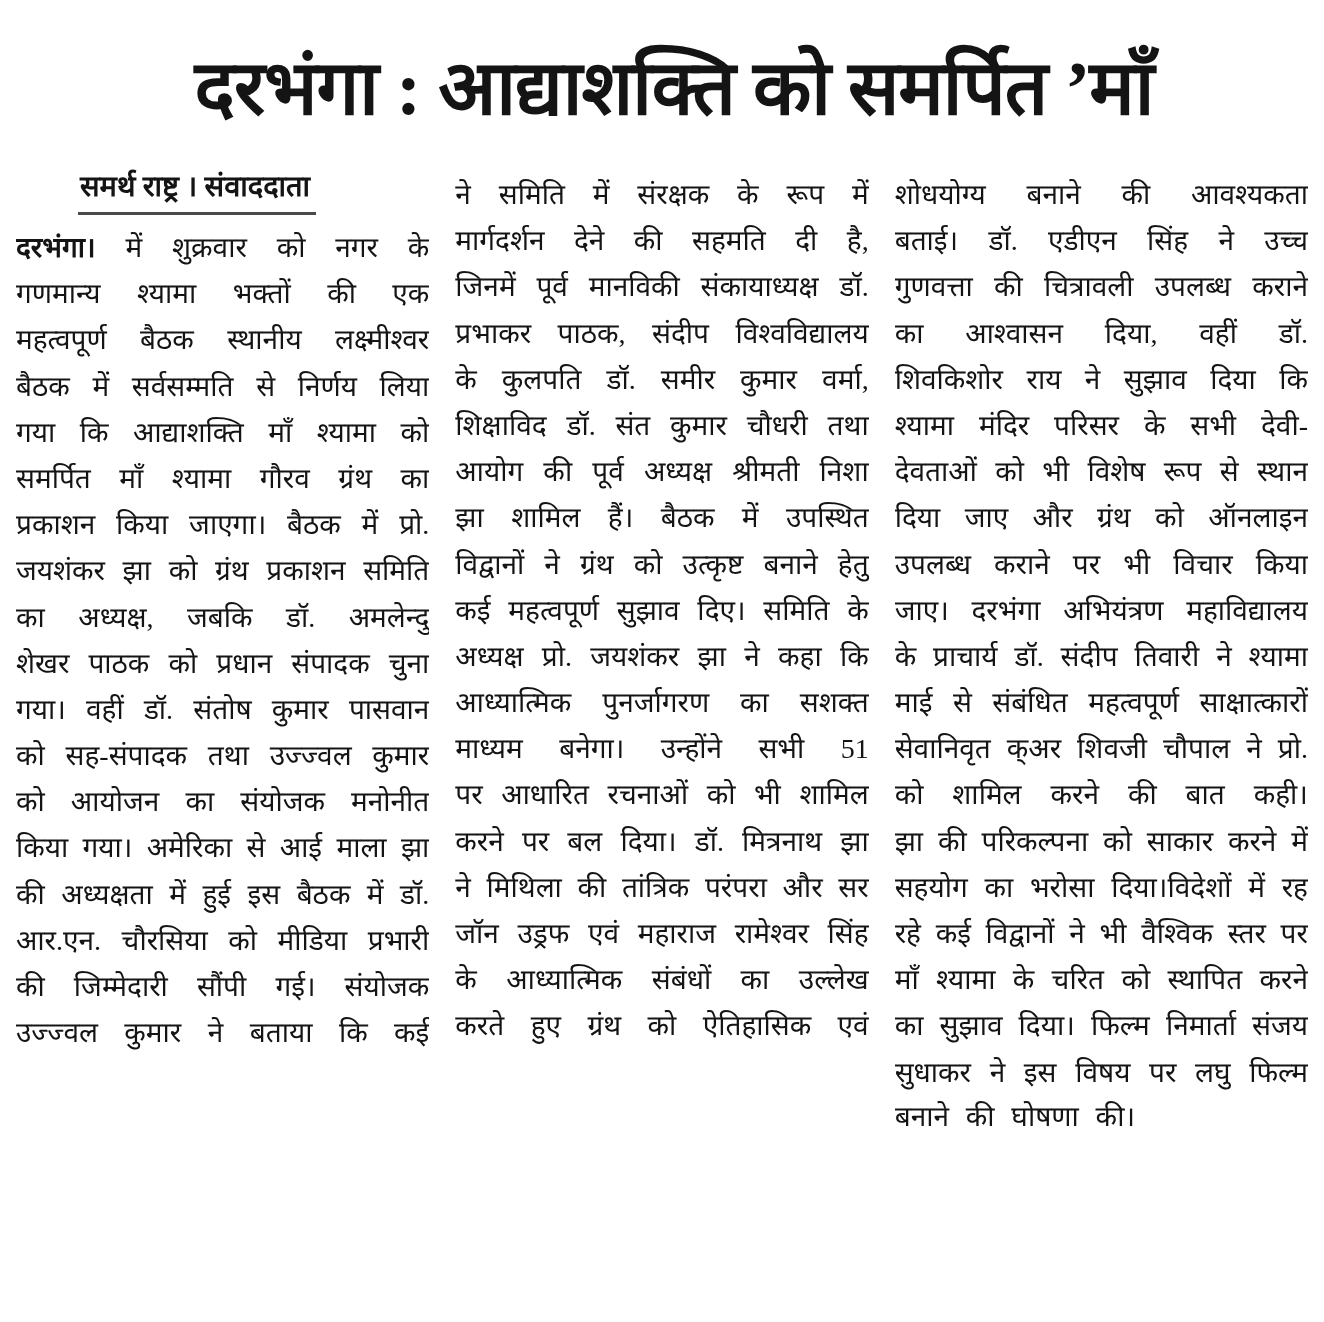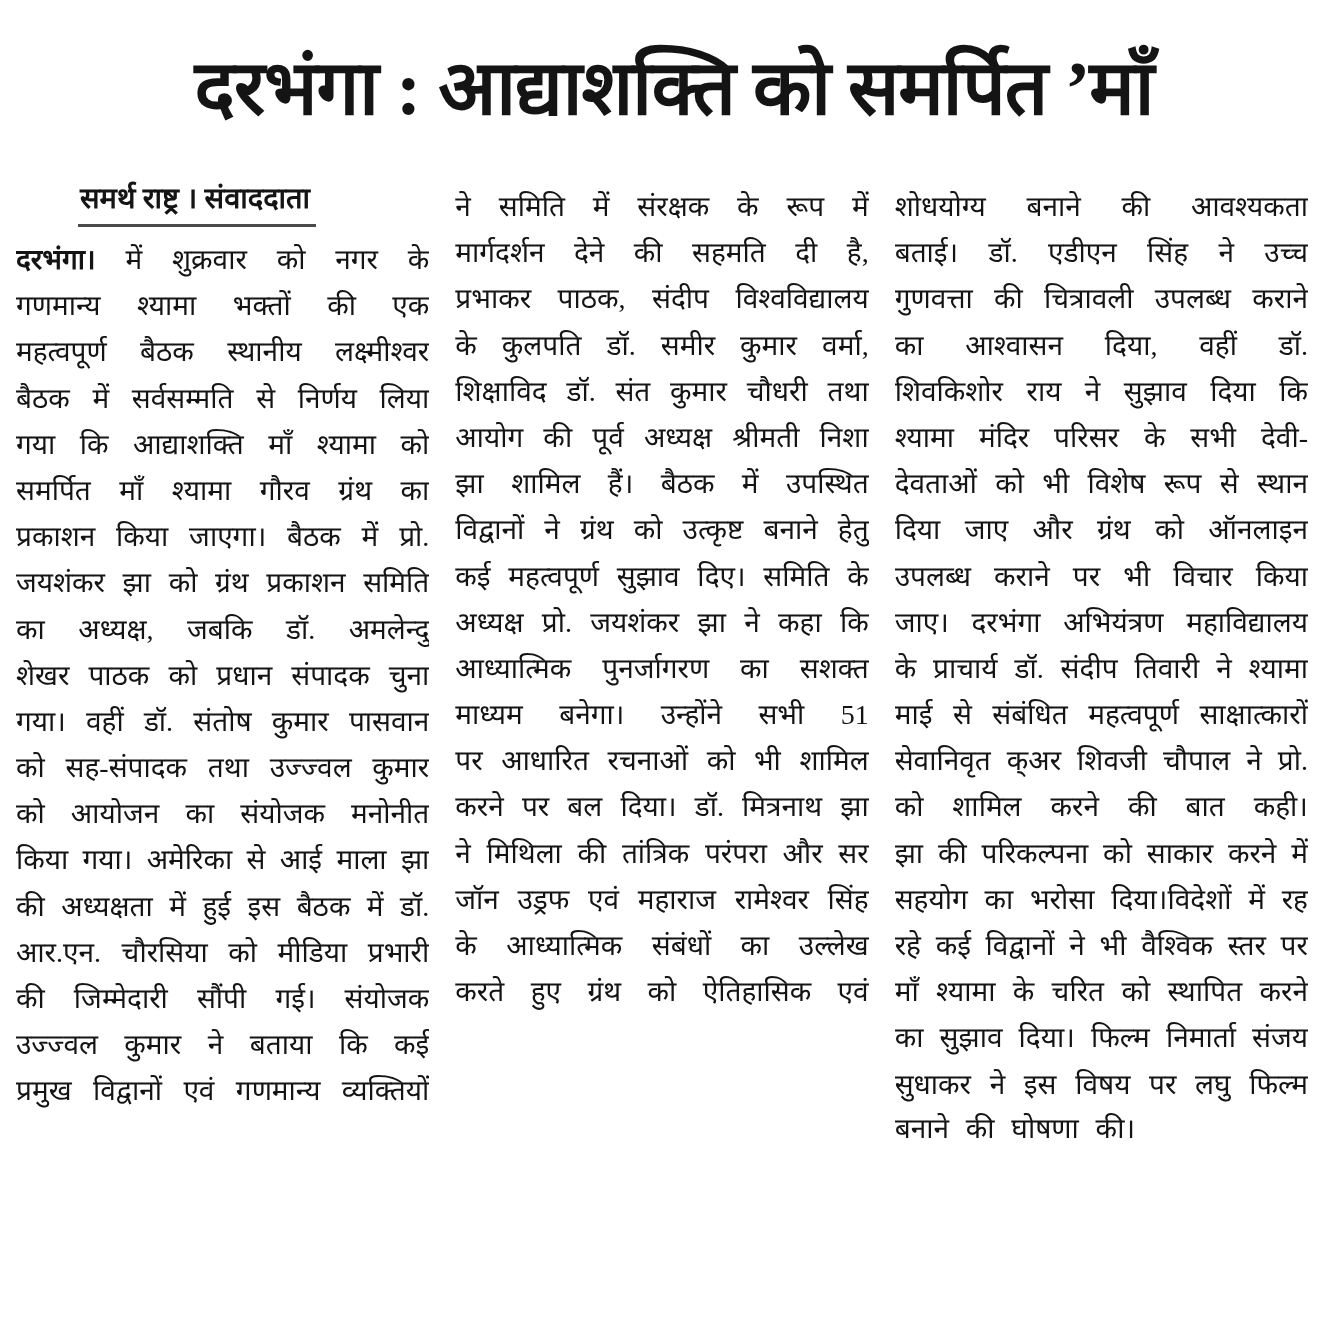--- a/index.html
+++ b/index.html
@@ -30,21 +30,20 @@
     white-space:nowrap;
   }
   .article-body{
     display:flex;
     gap:26px;
     padding:16px 16px 0 16px;
   }
   .col{
     flex:1 1 0;
     min-width:0;
-    margin-top:12px;
   }
   .byline-wrap{
     margin:-2px 0 10px 62px;
   }
   .byline{
     display:inline-block;
     font-weight:700;
     font-size:29px;
     line-height:33px;
     padding:0 6px 9px 2px;
@@ -92,27 +91,27 @@
         <div class="line">का अध्यक्ष, जबकि डॉ. अमलेन्दु</div>
         <div class="line">शेखर पाठक को प्रधान संपादक चुना</div>
         <div class="line">गया। वहीं डॉ. संतोष कुमार पासवान</div>
         <div class="line">को सह-संपादक तथा उज्ज्वल कुमार</div>
         <div class="line">को आयोजन का संयोजक मनोनीत</div>
         <div class="line">किया गया। अमेरिका से आई माला झा</div>
         <div class="line">की अध्यक्षता में हुई इस बैठक में डॉ.</div>
         <div class="line">आर.एन. चौरसिया को मीडिया प्रभारी</div>
         <div class="line">की जिम्मेदारी सौंपी गई। संयोजक</div>
         <div class="line">उज्ज्वल कुमार ने बताया कि कई</div>
-        <div class="line">प्रमुख विद्वानों एवं गणमान्य व्यक्तियों</div>
       </div>
   </div>
   <div class="col">
     <div>
         <div class="line">ने समिति में संरक्षक के रूप में</div>
         <div class="line">मार्गदर्शन देने की सहमति दी है,</div>
+        <div class="line">जिनमें पूर्व मानविकी संकायाध्यक्ष डॉ.</div>
         <div class="line">प्रभाकर पाठक, संदीप विश्वविद्यालय</div>
         <div class="line">के कुलपति डॉ. समीर कुमार वर्मा,</div>
         <div class="line">शिक्षाविद डॉ. संत कुमार चौधरी तथा</div>
         <div class="line">आयोग की पूर्व अध्यक्ष श्रीमती निशा</div>
         <div class="line">झा शामिल हैं। बैठक में उपस्थित</div>
         <div class="line">विद्वानों ने ग्रंथ को उत्कृष्ट बनाने हेतु</div>
         <div class="line">कई महत्वपूर्ण सुझाव दिए। समिति के</div>
         <div class="line">अध्यक्ष प्रो. जयशंकर झा ने कहा कि</div>
         <div class="line">आध्यात्मिक पुनर्जागरण का सशक्त</div>
         <div class="line">माध्यम बनेगा। उन्होंने सभी 51</div>

